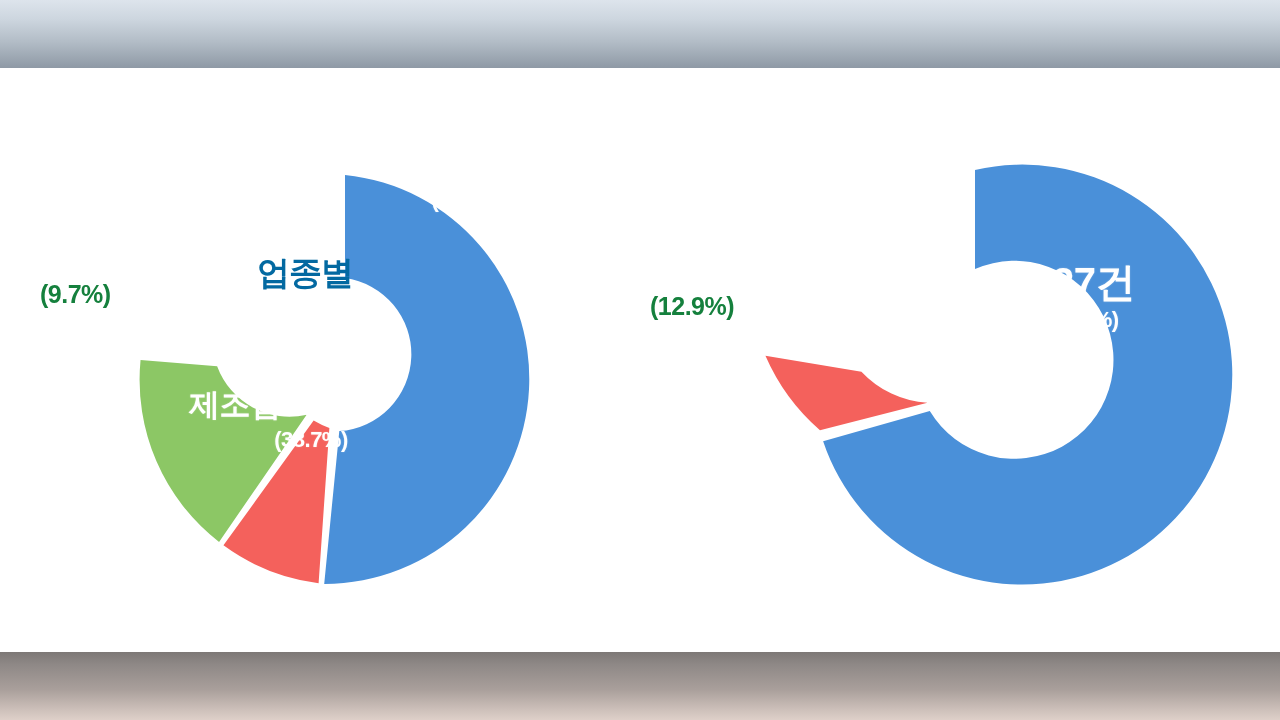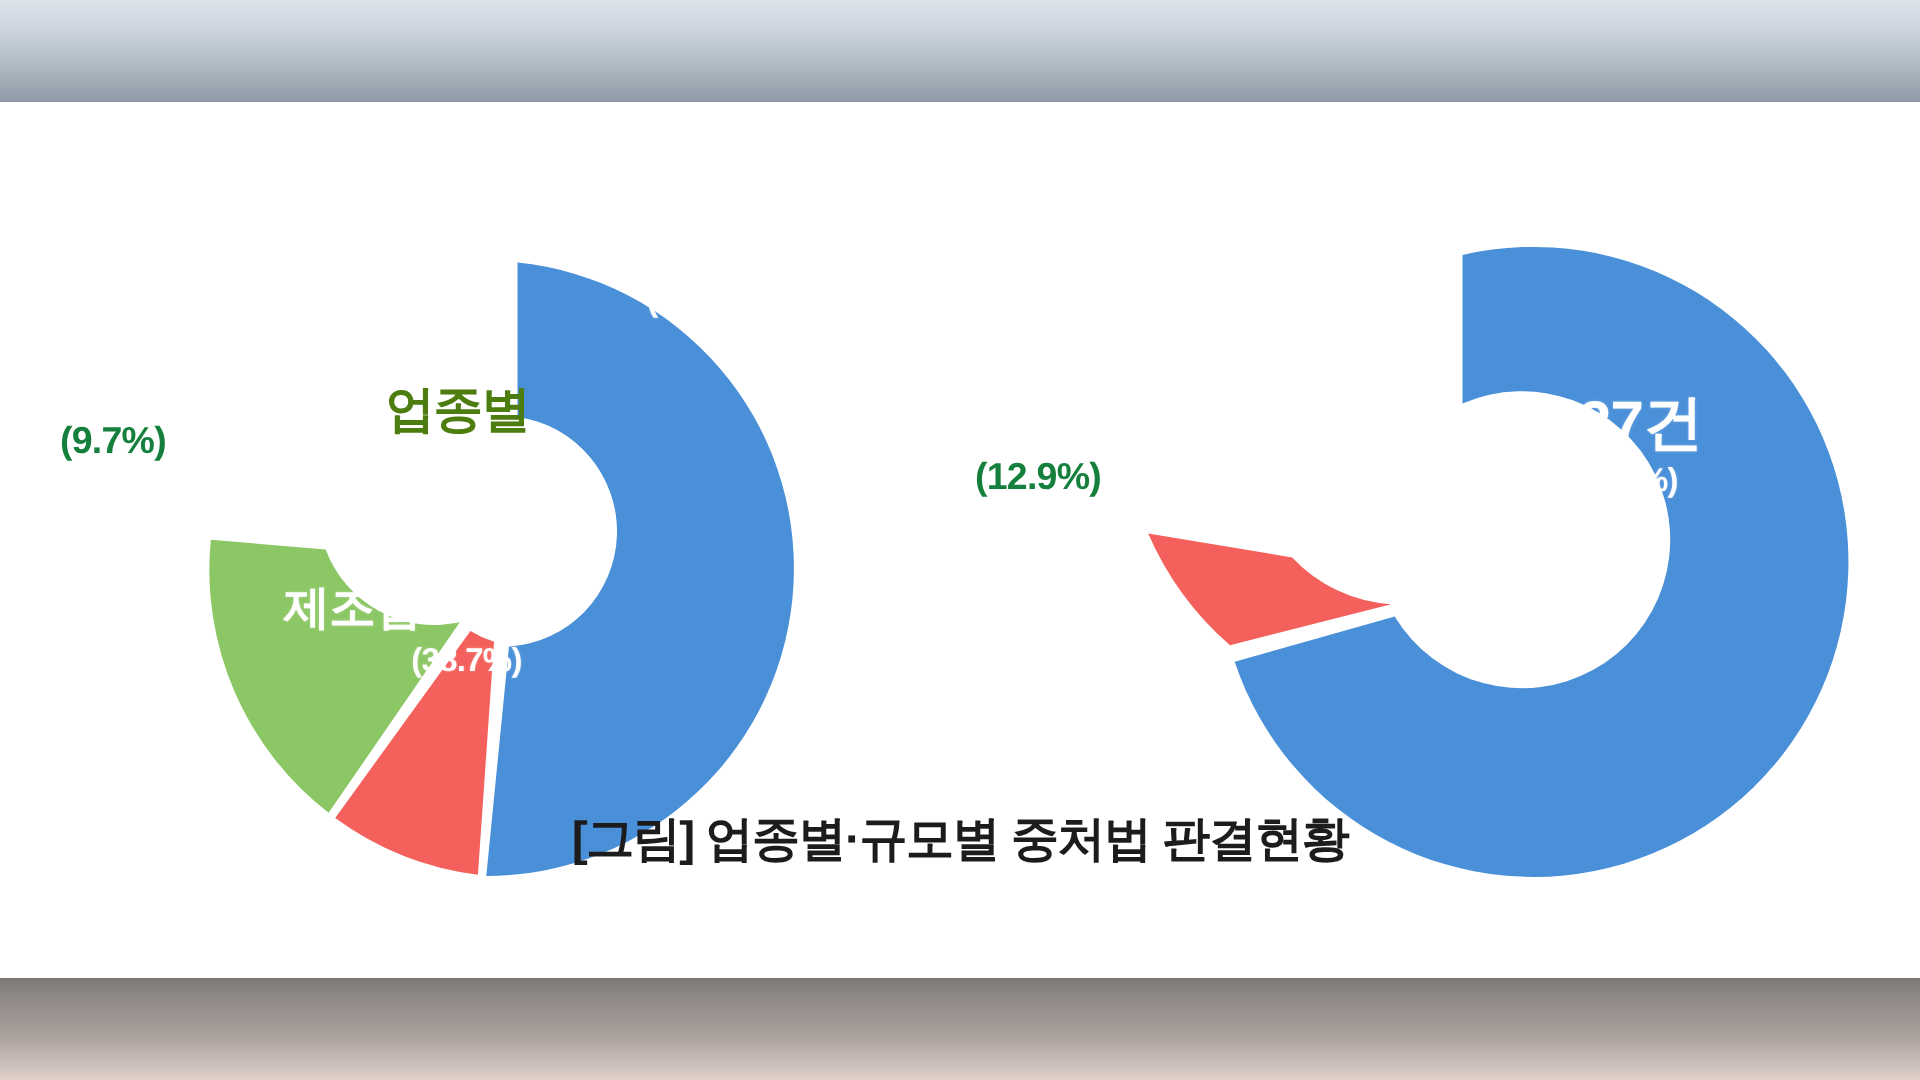--- a/index.html
+++ b/index.html
@@ -42,21 +42,21 @@
     white-space:nowrap;
     font-weight:bold;
     line-height:1.08;
     letter-spacing:-0.5px;
   }
   .lbl-white{
     color:#ffffff;
     text-shadow:0 0 2px rgba(255,255,255,.30);
   }
   .lbl-center{
-    color:#4d7c0f;
+    color:#0369a1;
     font-size:33px;
     letter-spacing:-1px;
     text-align:center;
   }
   .lbl-outer{
     color:#15803d;
     font-size:25px;
     letter-spacing:-0.5px;
   }
 
@@ -75,21 +75,21 @@
   .a-seg2-pct {left:151px;top:360px;width:210px;}
   .a-seg3-name{left:90px;top:190px;width:74px;}
   .a-outer-pct{left:-15px;top:213px;}
   .a-center   {left:190px;top:187px;width:120px;}
 
   
   .b-seg1-name{left:195px;top:65px;}
   .b-seg1-num {left:392px;top:193px;}
   .b-seg1-pct {left:385px;top:240px;}
   .b-seg2-name{left:100px;top:210px;width:98px;}
-  .b-outer-pct{left:-10px;top:225px;margin-top:12px;}
+  .b-outer-pct{left:-10px;top:225px;}
   .b-center   {left:222px;top:193px;width:130px;}
 
   .caption{
     position:absolute;left:0;top:470px;width:1280px;
     text-align:center;
     font-size:32px;font-weight:bold;color:#1c1c1c;
     letter-spacing:-1px;
   }
 </style>
 </head>
@@ -165,16 +165,15 @@
         <div>중견기업</div>
         <div>4건</div>
       </div>
 
       <div class="lbl lbl-outer b-outer-pct">(12.9%)</div>
 
     </div>
 
   </div>
 
-  <div class="caption">[그림] 업종별·규모별 중처법 판결현황</div>
 </div>
 
 <div class="band band-bottom"></div>
 
 </body></html>

